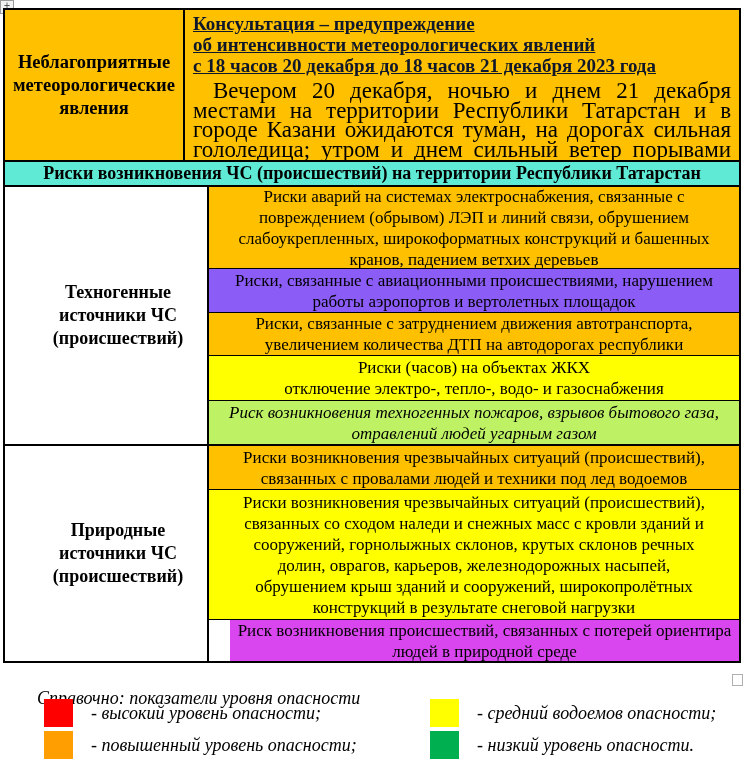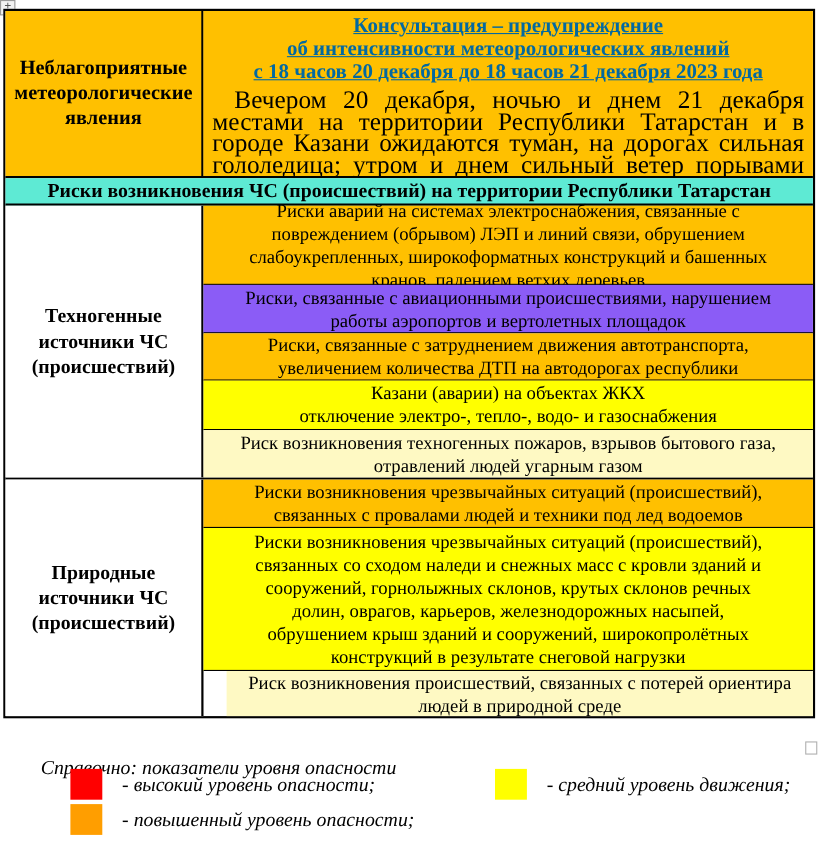--- a/index.html
+++ b/index.html
@@ -25,53 +25,53 @@
   }
   .hdr-row{display:flex;height:150px;border-bottom:2px solid #000;}
   .hdr-left{
     width:180px;flex:0 0 180px;border-right:2px solid #000;
     display:flex;align-items:center;justify-content:center;text-align:center;
     font-weight:bold;font-size:18.5px;line-height:23px;white-space:pre-line;
     box-sizing:border-box;padding:0 5px;
   }
   .hdr-right{flex:1;box-sizing:border-box;padding:3px 8px 0 8px;overflow:hidden;}
   .cons-title{
-    text-align:center;font-weight:bold;font-size:19px;line-height:21px;
-    color:#0369a1;text-decoration:underline;white-space:pre-line;margin-bottom:5px;
+    font-weight:bold;font-size:19px;line-height:21px;
+    color:#0f172a;text-decoration:underline;white-space:pre-line;margin-bottom:5px;
   }
   .cons-body{
     font-size:23px;line-height:19.5px;text-align:justify;text-indent:20px;
   }
   .band{
     height:23px;border-bottom:2px solid #000;background:#5eead4;
     text-align:center;font-weight:bold;font-size:18px;line-height:23px;
   }
   .sec{display:flex;}
   .sec.tech{border-bottom:2px solid #000;}
   .left-label{
     width:180px;flex:0 0 180px;border-right:2px solid #000;background:#fff;
     display:flex;align-items:center;justify-content:center;text-align:center;
     font-weight:bold;font-size:18px;line-height:23px;white-space:pre-line;
-    box-sizing:border-box;padding:15px 4px;
+    box-sizing:border-box;padding:15px 4px;margin-left:24px;
   }
   .rows{flex:1;display:flex;flex-direction:column;}
   .risk{
     display:flex;align-items:center;justify-content:center;text-align:center;
     font-size:17px;line-height:21px;white-space:pre-line;
     box-sizing:border-box;padding:0 6px;border-bottom:1px solid #000;
   }
   .risk.last{border-bottom:none;}
-  .t0{height:72px}.t1{height:44px}.t2{height:43px}.t3{height:45px}.t4{height:43px}
+  .t0{height:82px}.t1{height:44px}.t2{height:43px}.t3{height:45px}.t4{height:43px}
   .n0{height:44px}.n1{height:130px}.n2{height:41px}
   
   .legend-title{
     position:absolute;left:37px;top:688px;font-style:italic;font-size:18px;
   }
   .legend{
-    position:absolute;left:64px;top:699px;width:660px;
+    position:absolute;left:44px;top:699px;width:660px;
     display:grid;grid-template-columns:386px auto;grid-row-gap:4px;
   }
   .legend-item{display:flex;align-items:center;height:28px;}
   .swatch{width:29px;height:28px;flex:0 0 29px;margin-right:18px;}
   .legend-label{font-style:italic;font-size:18px;white-space:nowrap;}
 </style>
 </head>
 <body>
 
 <div class="move-handle">+</div>
@@ -99,55 +99,59 @@
 (происшествий)</div>
     <div class="rows">
       <div class="risk t0" style="background: rgb(255, 192, 0);">Риски аварий на системах электроснабжения, связанные с
 повреждением (обрывом) ЛЭП и линий связи, обрушением
 слабоукрепленных, широкоформатных конструкций и башенных
 кранов, падением ветхих деревьев</div>
       <div class="risk t1" style="background: #8b5cf6;">Риски, связанные с авиационными происшествиями, нарушением
 работы аэропортов и вертолетных площадок</div>
       <div class="risk t2" style="background: rgb(255, 192, 0);">Риски, связанные с затруднением движения автотранспорта,
 увеличением количества ДТП на автодорогах республики</div>
-      <div class="risk t3" style="background: rgb(255, 255, 0);">Казани (аварии) на объектах ЖКХ
+      <div class="risk t3" style="background: rgb(255, 255, 0);">Риски (часов) на объектах ЖКХ
 отключение электро-, тепло-, водо- и газоснабжения</div>
-      <div class="risk t4 last" style="background: #fef9c3;">Риск возникновения техногенных пожаров, взрывов бытового газа,
+      <div class="risk t4 last" style="background: #bef264; font-style: italic;">Риск возникновения техногенных пожаров, взрывов бытового газа,
 отравлений людей угарным газом</div>
     </div>
   </div>
 
   <div class="sec">
     <div class="left-label">Природные
 источники ЧС
 (происшествий)</div>
     <div class="rows">
       <div class="risk n0" style="background: rgb(255, 192, 0);">Риски возникновения чрезвычайных ситуаций (происшествий),
 связанных с провалами людей и техники под лед водоемов</div>
       <div class="risk n1" style="background: rgb(255, 255, 0);">Риски возникновения чрезвычайных ситуаций (происшествий),
 связанных со сходом наледи и снежных масс с кровли зданий и
 сооружений, горнолыжных склонов, крутых склонов речных
 долин, оврагов, карьеров, железнодорожных насыпей,
 обрушением крыш зданий и сооружений, широкопролётных
 конструкций в результате снеговой нагрузки</div>
-      <div class="risk n2 last" style="background: #fef9c3; margin-left: 21px;">Риск возникновения происшествий, связанных с потерей ориентира
+      <div class="risk n2 last" style="background: #d946ef; margin-left: 21px;">Риск возникновения происшествий, связанных с потерей ориентира
 людей в природной среде</div>
     </div>
   </div>
 
 </div>
 
 <div class="legend-title">Справочно: показатели уровня опасности</div>
 
 <div class="legend">
   <div class="legend-item">
     <div class="swatch" style="background: rgb(255, 0, 0);"></div>
     <div class="legend-label">- высокий уровень опасности;</div>
   </div>
   <div class="legend-item">
     <div class="swatch" style="background: rgb(255, 255, 0);"></div>
-    <div class="legend-label">- средний уровень движения;</div>
+    <div class="legend-label">- средний водоемов опасности;</div>
   </div>
   <div class="legend-item">
     <div class="swatch" style="background: rgb(255, 158, 0);"></div>
     <div class="legend-label">- повышенный уровень опасности;</div>
   </div>
+  <div class="legend-item">
+    <div class="swatch" style="background: rgb(0, 176, 80);"></div>
+    <div class="legend-label">- низкий уровень опасности.</div>
+  </div>
 </div>
 
 </body></html>

